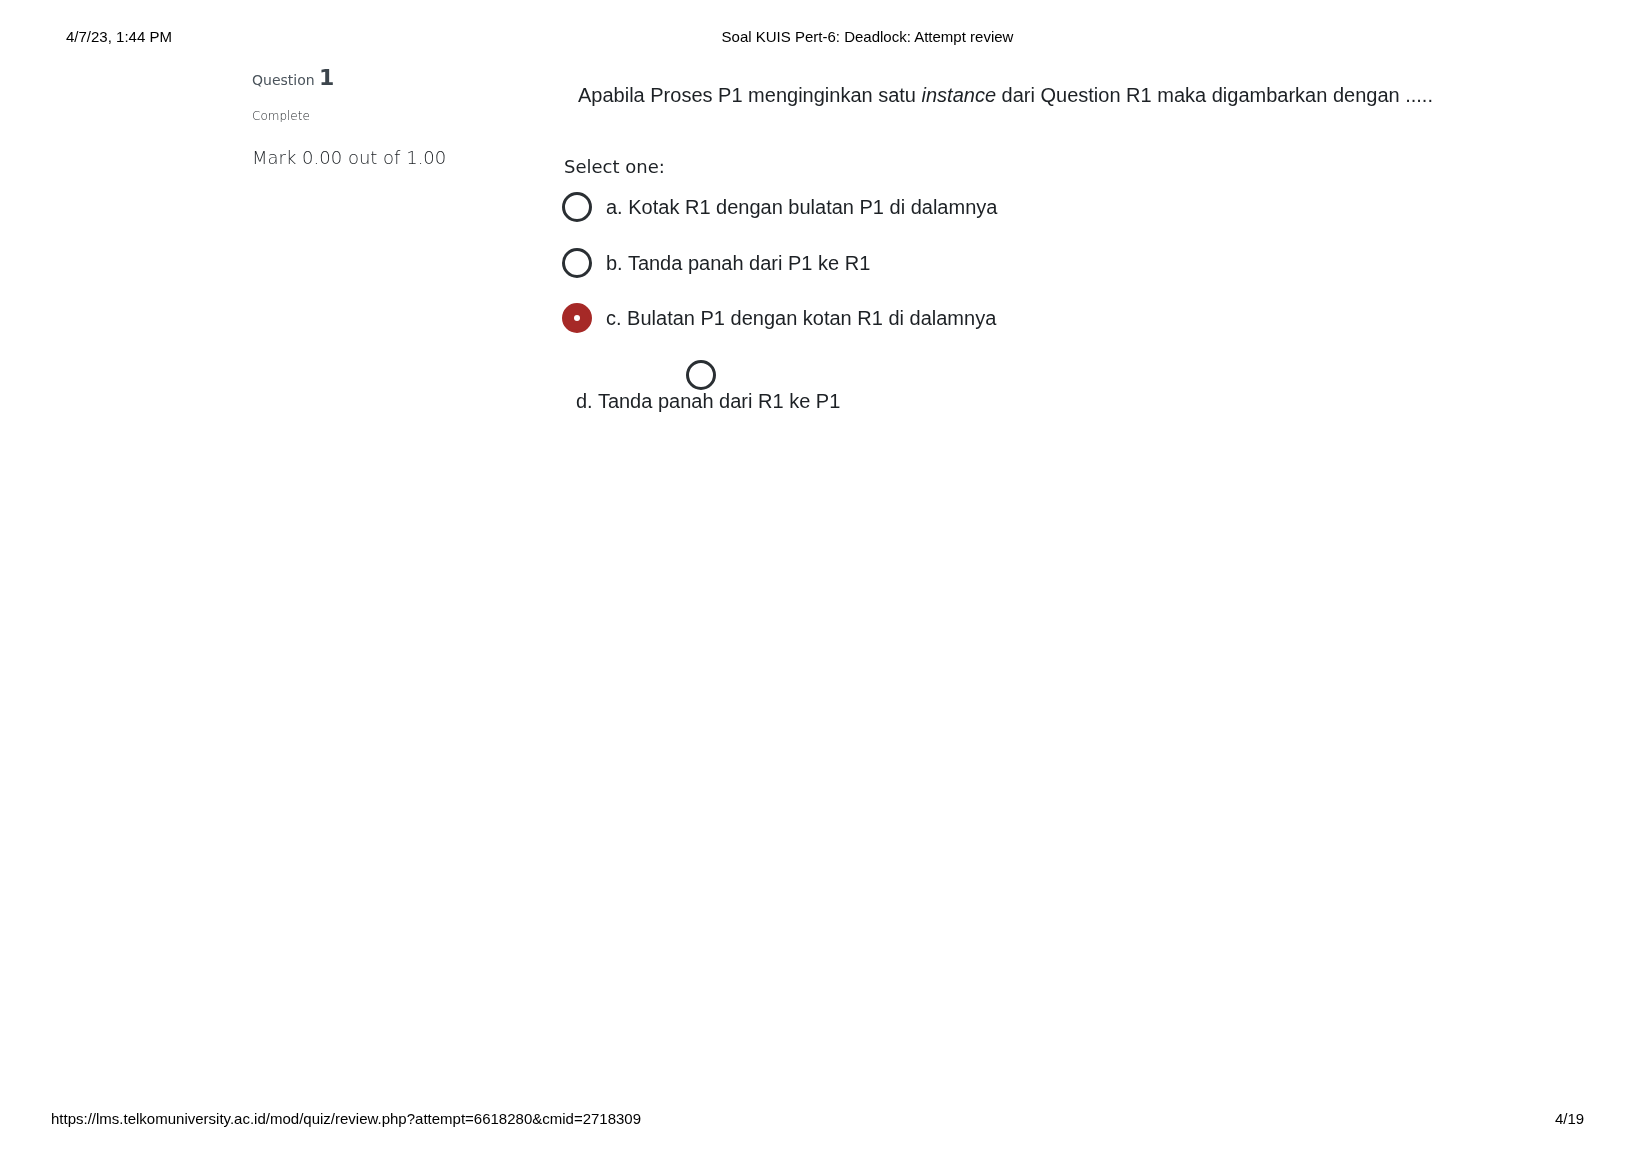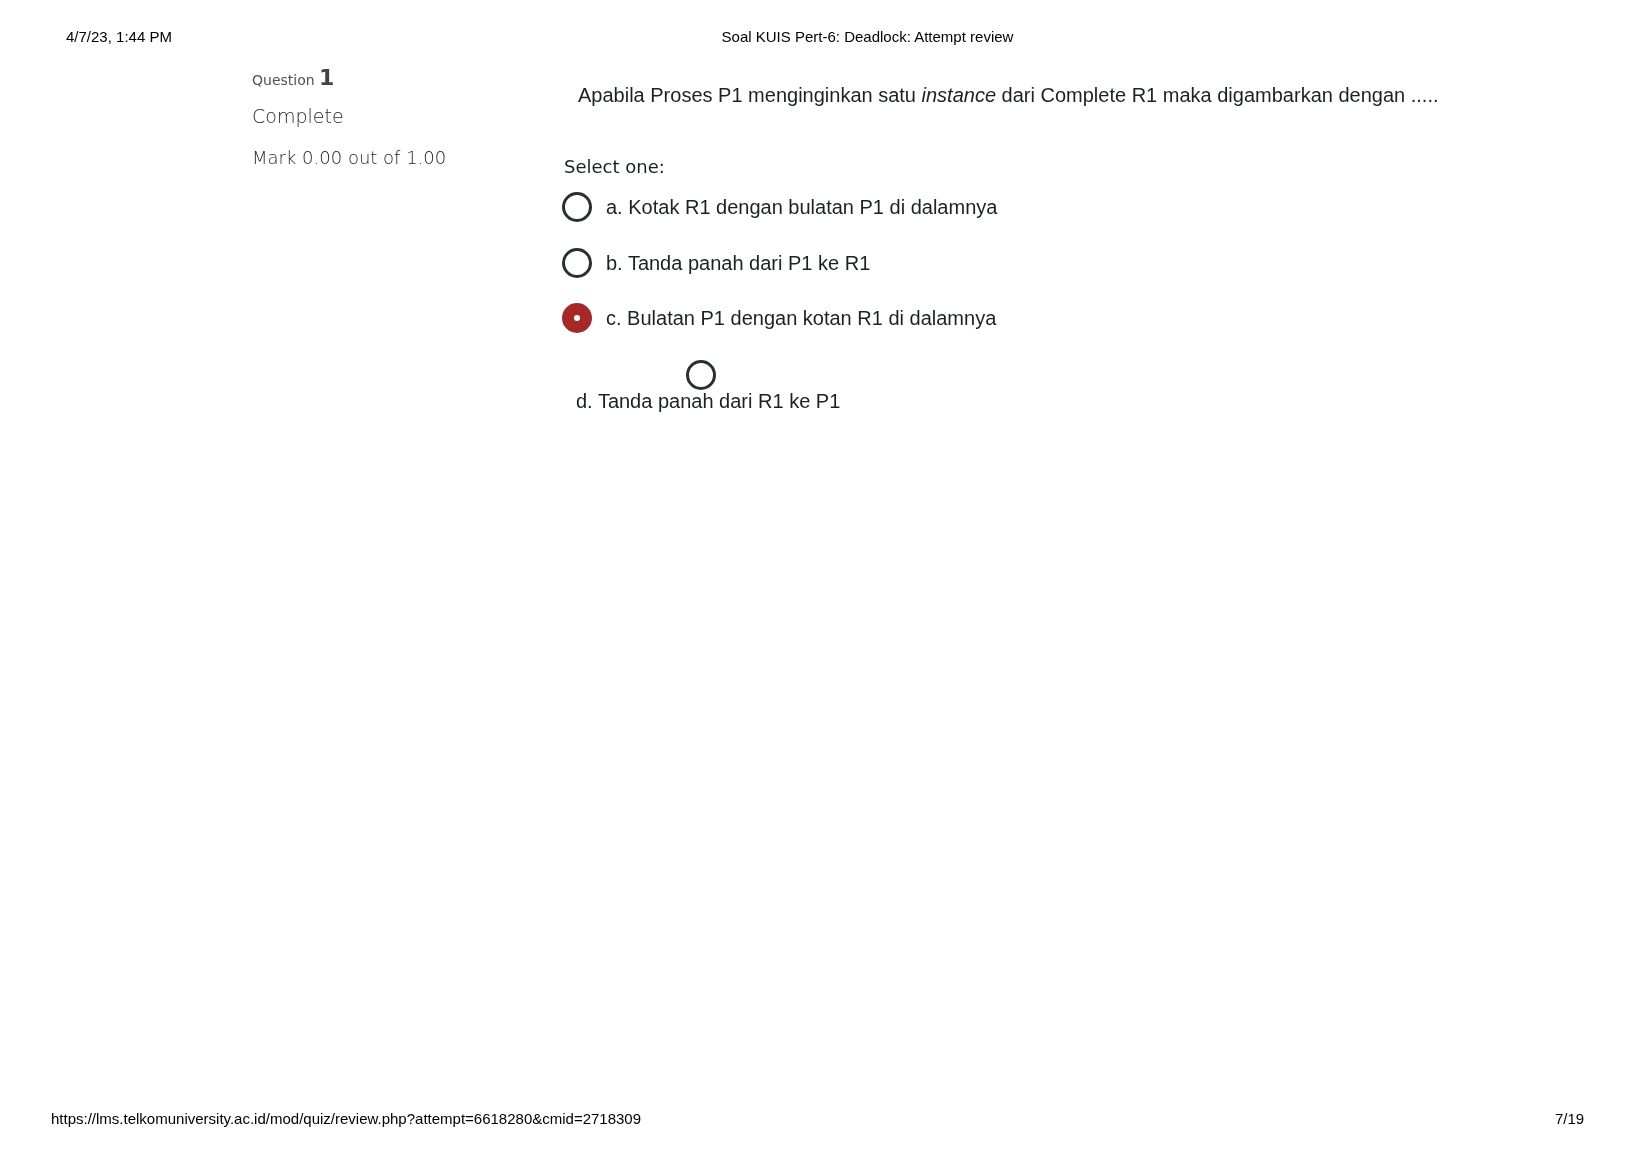--- a/index.html
+++ b/index.html
@@ -7,21 +7,21 @@
   .hdr { position:absolute; top:28px; font-family:"Liberation Sans", sans-serif; font-size:15px; color:#000; }
   .hdr-date { left:51px;margin-left:15px; }
   .hdr-title { left:0; width:1637px; text-align:center; padding-left:98px; box-sizing:border-box; }
   .ftr { position:absolute; top:1110px; font-family:"Liberation Sans", sans-serif; font-size:15px; color:#000; }
   .ftr-url { left:51px; }
   .ftr-page { left:1555px; }
 
   .info { position:absolute; left:252px; top:64px; font-family:"DejaVu Sans", sans-serif; color:#1d2125; }
   .qno { font-size:14px; color:#4b545c; line-height:28px; }
   .qno .num { font-size:22px; font-weight:bold; color:#3c454c; }
-  .state { font-size:19px; margin-top:8px; line-height:28px; font-weight:300; }
+  .state { font-size:12px; margin-top:8px; line-height:28px; font-weight:300; }
   .grade { font-size:18px; margin-top:14px; line-height:28px; font-weight:300; }
 
   .qtext { position:absolute; left:578px; top:84px; font-family:"Liberation Sans", sans-serif; font-size:20px; color:#1d2125; }
   .qtext em { font-style:italic; }
   .prompt { position:absolute; left:564px; top:156px; font-family:"DejaVu Sans", sans-serif; font-size:18px; color:#1d2125; }
 
   .opt { position:absolute; left:562px; height:32px; display:flex; align-items:center; cursor:pointer; }
   .radio { width:24px; height:24px; border-radius:50%; border:3px solid #2a2f33; box-sizing:content-box; position:relative; flex:0 0 auto; }
   .radio.checked { border-color:#a62927; background:#a62927; }
   .radio.checked::after { content:""; position:absolute; left:9px; top:9px; width:6px; height:6px; border-radius:50%; background:#fff; }
@@ -35,21 +35,21 @@
 
 <div class="info">
   <div class="qno">
     <span>Question</span>
     <span class="num">1</span>
   </div>
   <div class="state">Complete</div>
   <div class="grade">Mark 0.00 out of 1.00</div>
 </div>
 
-<div class="qtext"><span>Apabila Proses P1 menginginkan satu </span><em>instance</em><span> dari Complete R1 maka digambarkan dengan .....</span></div>
+<div class="qtext"><span>Apabila Proses P1 menginginkan satu </span><em>instance</em><span> dari Question R1 maka digambarkan dengan .....</span></div>
 
 <div class="prompt">Select one:</div>
 
 <div class="opt" style="top:191px;justify-content:center;">
   <span class="radio"></span>
   <span class="opt-label">a. Kotak R1 dengan bulatan P1 di dalamnya</span>
 </div>
 <div class="opt" style="top:247px;">
   <span class="radio"></span>
   <span class="opt-label">b. Tanda panah dari P1 ke R1</span>
@@ -57,13 +57,13 @@
 <div class="opt" style="top:302px;">
   <span class="radio checked"></span>
   <span class="opt-label">c. Bulatan P1 dengan kotan R1 di dalamnya</span>
 </div>
 <div class="opt" style="top:360px;flex-direction:column;">
   <span class="radio"></span>
   <span class="opt-label">d. Tanda panah dari R1 ke P1</span>
 </div>
 
 <div class="ftr ftr-url">https://lms.telkomuniversity.ac.id/mod/quiz/review.php?attempt=6618280&amp;cmid=2718309</div>
-<div class="ftr ftr-page">7/19</div>
+<div class="ftr ftr-page">4/19</div>
 
 </body></html>

